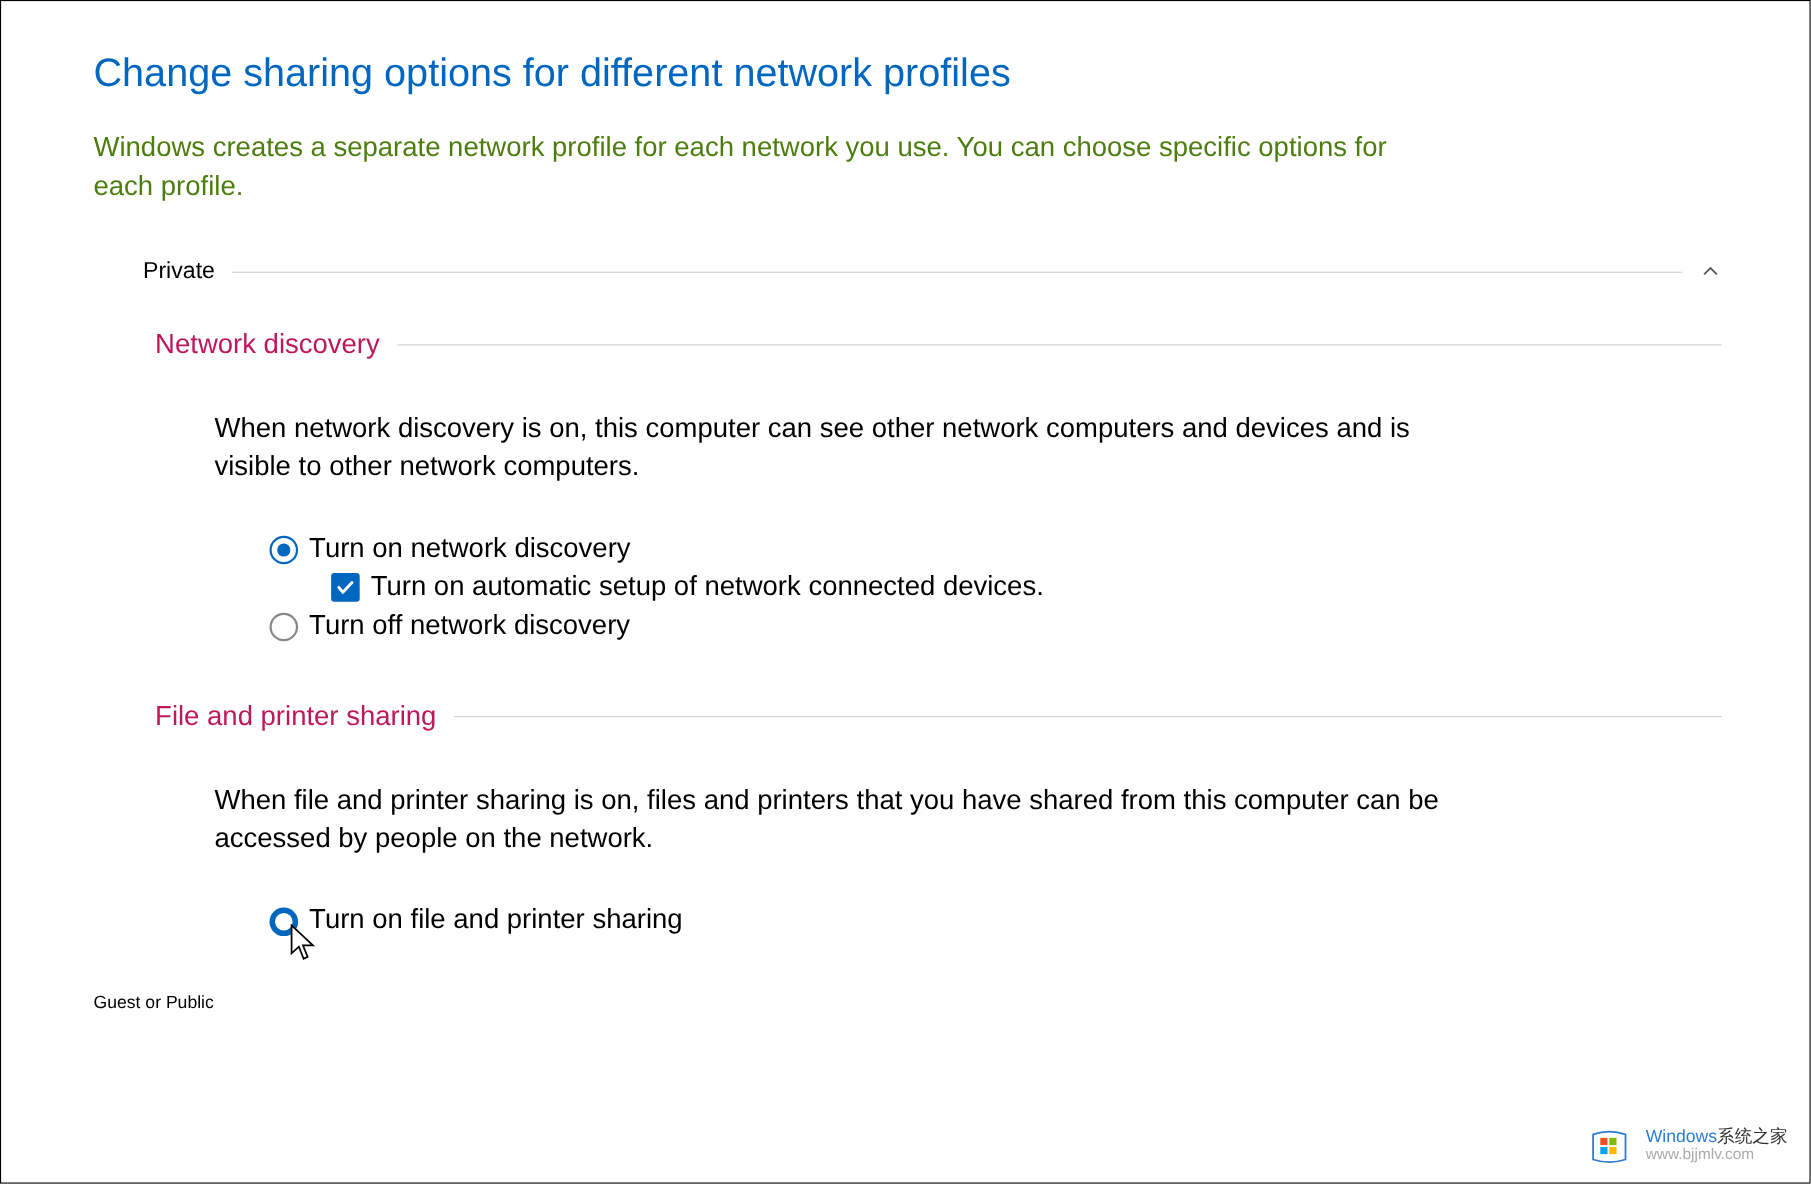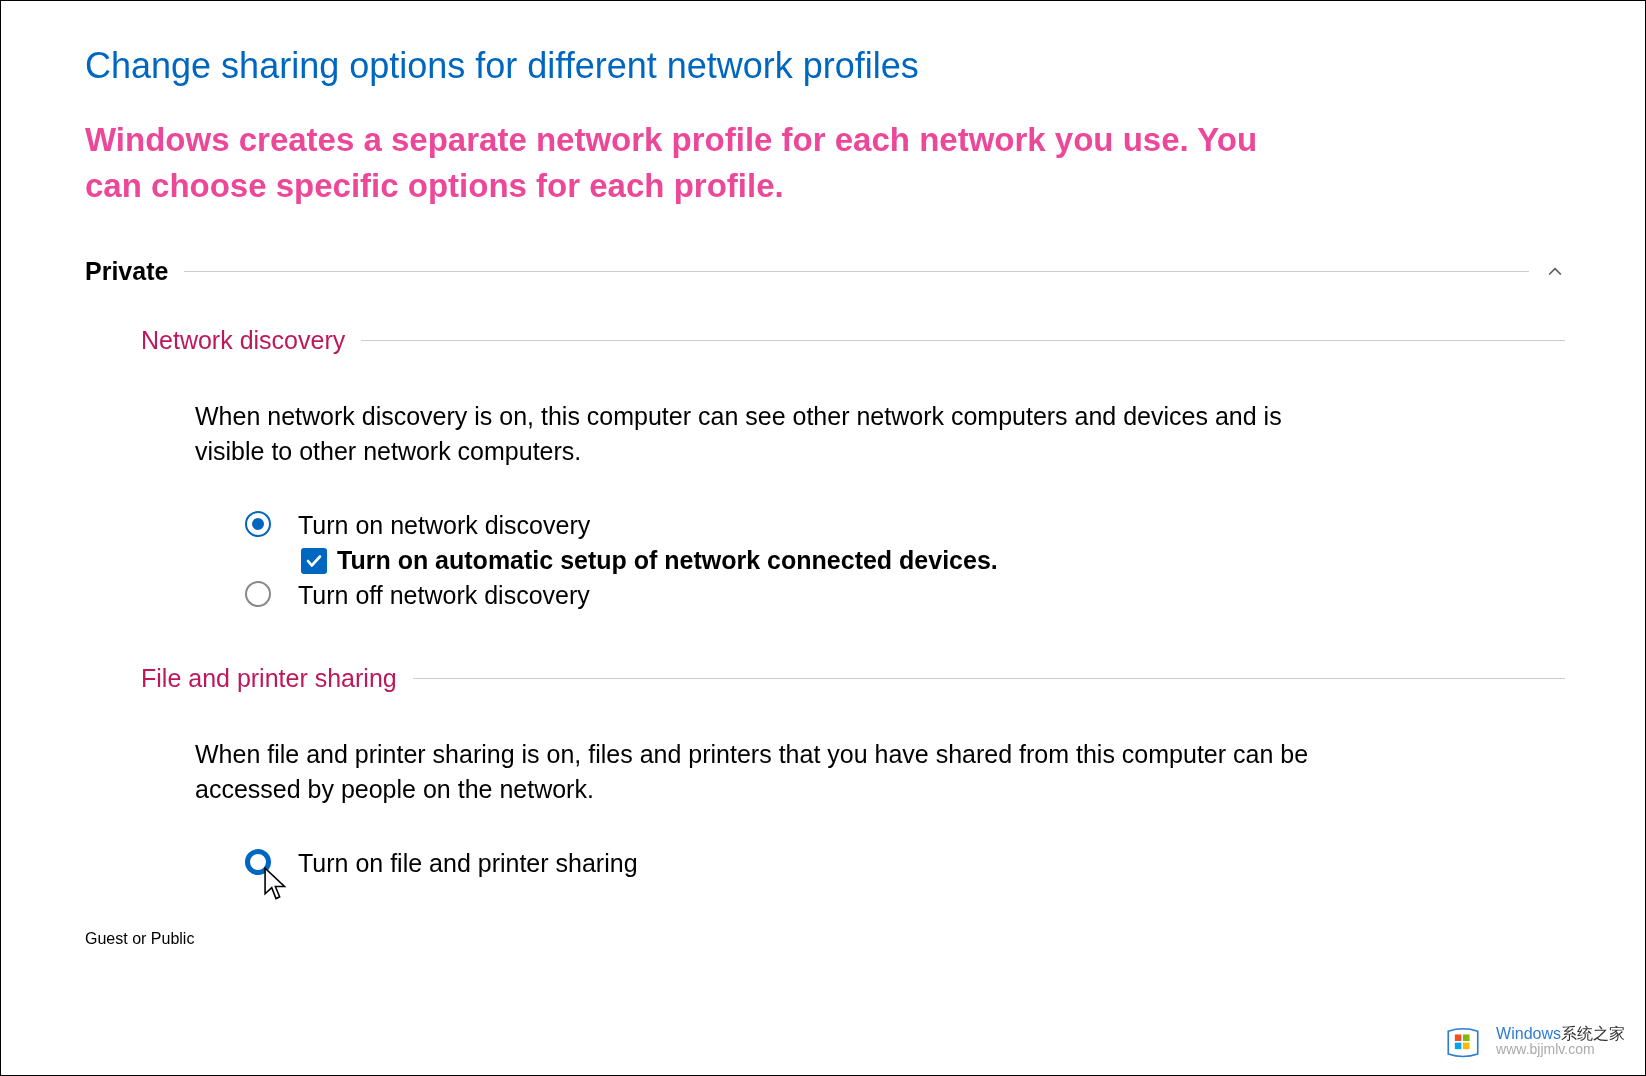--- a/index.html
+++ b/index.html
@@ -17,38 +17,39 @@
       position: relative;
       border: 1px solid #000;
     }
     .page-title {
       color: #0067C0;
       font-size: 36px;
       font-weight: 400;
       margin-bottom: 30px;
     }
     .page-description {
-      color: #ec4899;
-      font-size: 33px;
-      font-weight: 700;
+      color: #4d7c0f;
+      font-size: 25px;
+      font-weight: 400;
       line-height: 1.4;
       margin-bottom: 48px;
       max-width: 1220px;
     }
     .profile-header {
       display: flex;
       align-items: center;
       gap: 16px;
       margin-bottom: 40px;
     }
     .profile-header .label {
       color: #000000;
-      font-size: 25px;
-      font-weight: 700;
+      font-size: 21px;
+      font-weight: 400;
       white-space: nowrap;
+      margin-left: 45px;
     }
     .profile-header .divider-line {
       flex: 1;
       height: 1px;
       background: #cccccc;
     }
     .profile-header .chevron {
       width: 20px;
       height: 20px;
       display: flex;
@@ -82,22 +83,22 @@
       margin-left: 110px;
       margin-bottom: 42px;
       max-width: 1120px;
     }
     .radio-group {
       margin-left: 160px;
       margin-bottom: 54px;
     }
     .radio-option {
       display: flex;
-      align-items: flex-start;
-      gap: 27px;
+      align-items: flex-end;
+      gap: 10px;
       margin-bottom: 6px;
       cursor: pointer;
       position: relative;
     }
     .radio-circle {
       width: 26px;
       height: 26px;
       border: 2px solid #888888;
       border-radius: 50%;
       display: flex;
@@ -150,21 +151,21 @@
       justify-content: center;
       flex-shrink: 0;
     }
     .checkbox-box svg {
       width: 18px;
       height: 18px;
     }
     .checkbox-label {
       color: #000000;
       font-size: 25px;
-      font-weight: 700;
+      font-weight: 400;
     }
     .profile-header-bottom {
       display: flex;
       align-items: center;
       gap: 16px;
       margin-top: 52px;
     }
     .cursor-overlay {
       position: absolute;
       pointer-events: none;

